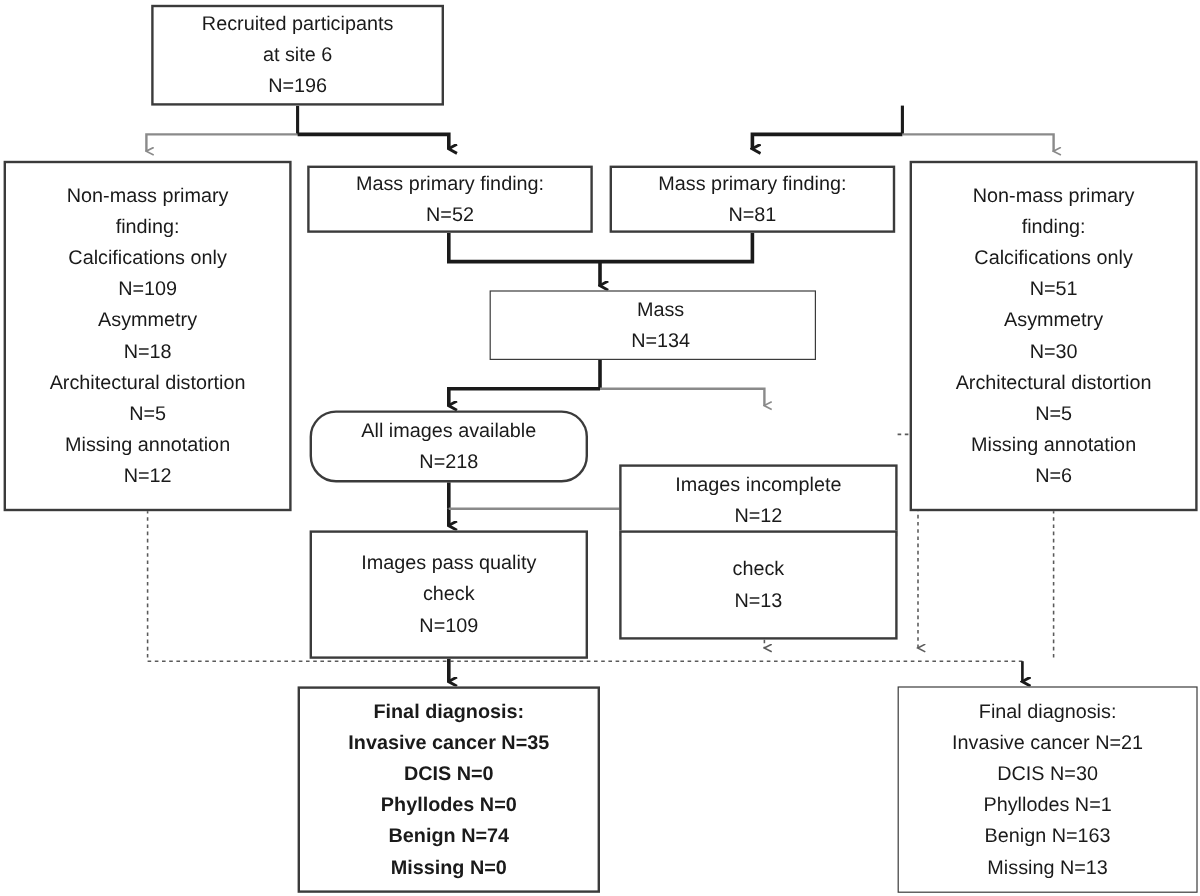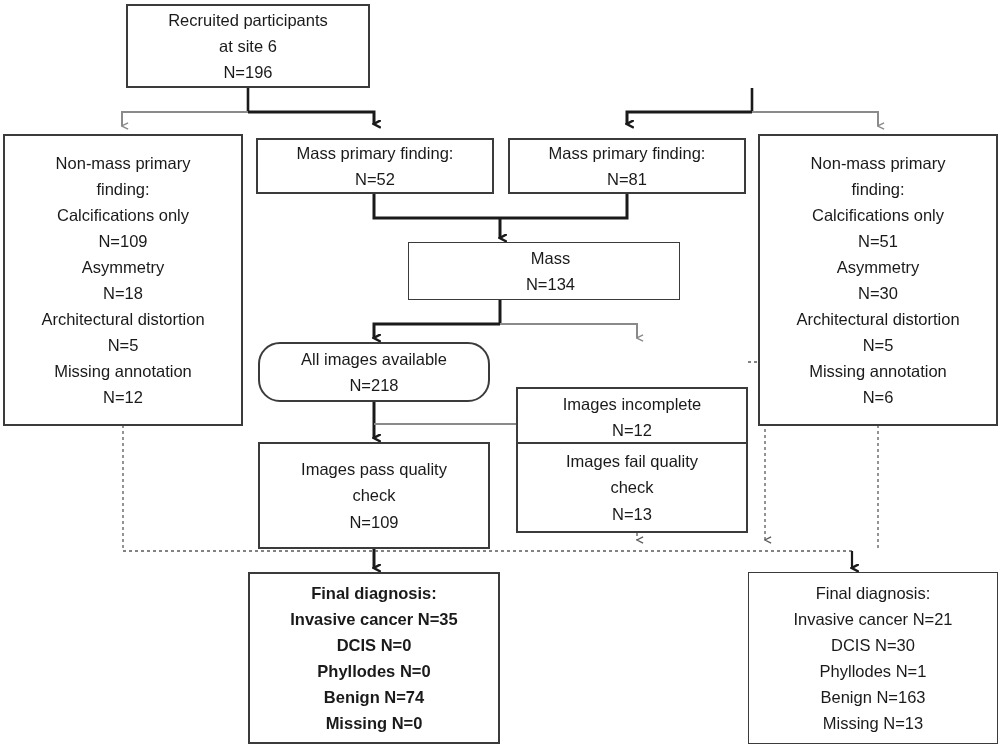--- a/index.html
+++ b/index.html
@@ -165,21 +165,20 @@
     <span class="ln">N=12</span>
   </div>
 
   <div class="node" style="left:258px; top:442px; width:232px; height:107px;">
     <span class="ln">Images pass quality</span>
     <span class="ln">check</span>
     <span class="ln">N=109</span>
   </div>
 
   <div class="node" style="left:516px; top:442px; width:232px; height:91px;">
-    <span class="ln">Images fail quality</span>
     <span class="ln">check</span>
     <span class="ln">N=13</span>
   </div>
 
   <div class="node bold" style="left:248px; top:572px; width:252px; height:172px;">
     <span class="ln">Final diagnosis:</span>
     <span class="ln">Invasive cancer N=35</span>
     <span class="ln">DCIS N=0</span>
     <span class="ln">Phyllodes N=0</span>
     <span class="ln">Benign N=74</span>

